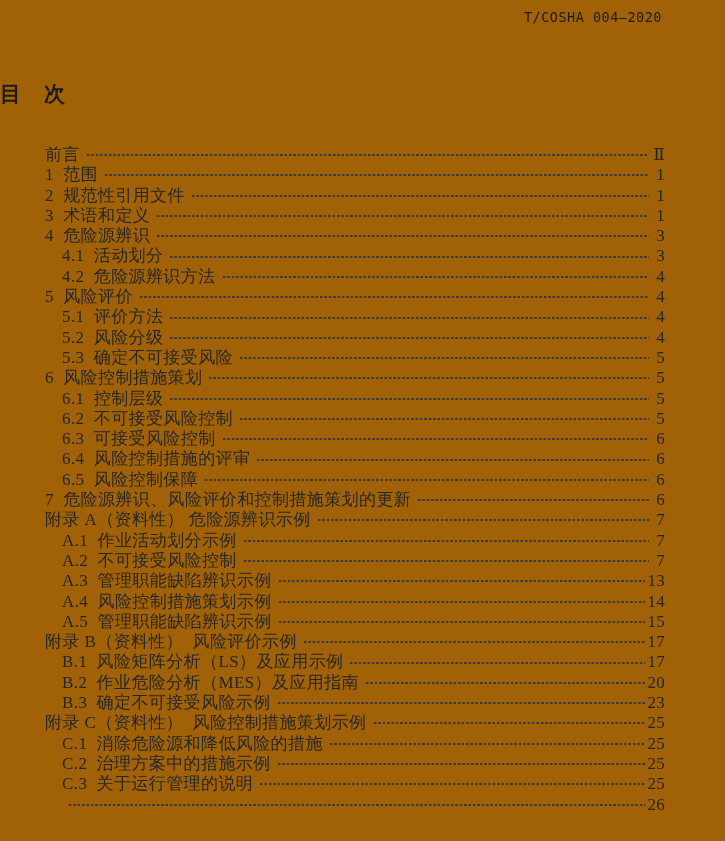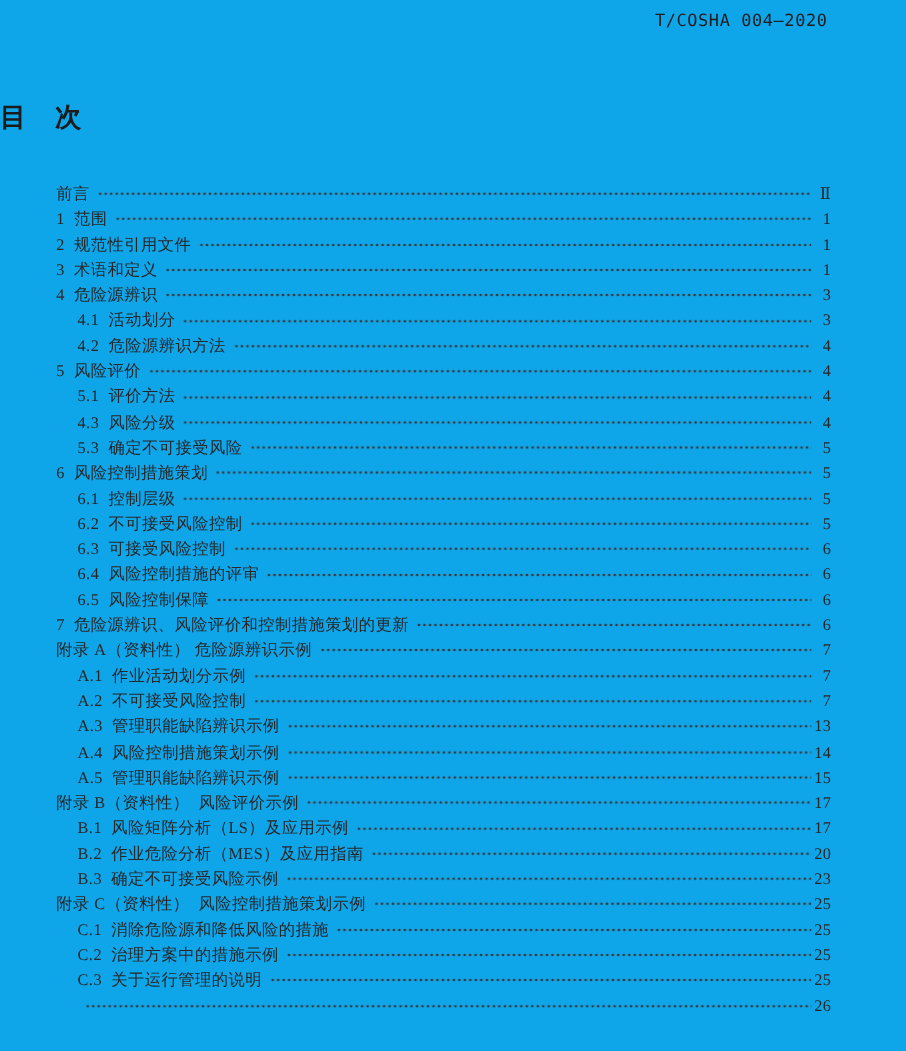--- a/index.html
+++ b/index.html
@@ -4,21 +4,21 @@
 <style>
   html, body {
     margin: 0;
     padding: 0;
     background: #ffffff;
   }
   .page {
     position: relative;
     width: 725px;
     height: 841px;
-    background: #0ea5e9;
+    background: #a16207;
     overflow: hidden;
     font-family: "Liberation Serif", "DejaVu Serif", serif;
     color: #262626;
   }
   .doc-header {
     position: absolute;
     top: 9px;
     right: 63px;
     font-family: "DejaVu Sans Mono", "Liberation Mono", monospace;
     font-size: 13.5px;
@@ -42,21 +42,21 @@
   .toc {
     position: absolute;
     top: 145px;
     left: 45px;
     width: 620px;
   }
   .toc-row {
     display: flex;
     align-items: flex-end;
     height: 20.3px;
-    font-size: 13px;
+    font-size: 17px;
     line-height: 20.3px;
     white-space: pre;
   }
   .toc-row.indent {
     padding-left: 17px;
   }
   .toc-label {
     flex: none;
     letter-spacing: 0.4px;
   }
@@ -88,21 +88,21 @@
   <div class="toc" id="toc">
       <div class="toc-row"><span class="toc-label">前言</span><span class="dot-leader"></span><span class="toc-page">Ⅱ</span></div>
       <div class="toc-row"><span class="toc-label">1  范围</span><span class="dot-leader"></span><span class="toc-page">1</span></div>
       <div class="toc-row"><span class="toc-label">2  规范性引用文件</span><span class="dot-leader"></span><span class="toc-page">1</span></div>
       <div class="toc-row"><span class="toc-label">3  术语和定义</span><span class="dot-leader"></span><span class="toc-page">1</span></div>
       <div class="toc-row"><span class="toc-label">4  危险源辨识</span><span class="dot-leader"></span><span class="toc-page">3</span></div>
       <div class="toc-row indent"><span class="toc-label">4.1  活动划分</span><span class="dot-leader"></span><span class="toc-page">3</span></div>
       <div class="toc-row indent"><span class="toc-label">4.2  危险源辨识方法</span><span class="dot-leader"></span><span class="toc-page">4</span></div>
       <div class="toc-row"><span class="toc-label">5  风险评价</span><span class="dot-leader"></span><span class="toc-page">4</span></div>
       <div class="toc-row indent"><span class="toc-label">5.1  评价方法</span><span class="dot-leader"></span><span class="toc-page">4</span></div>
-      <div class="toc-row indent"><span class="toc-label">4.3  风险分级</span><span class="dot-leader"></span><span class="toc-page">4</span></div>
+      <div class="toc-row indent"><span class="toc-label">5.2  风险分级</span><span class="dot-leader"></span><span class="toc-page">4</span></div>
       <div class="toc-row indent"><span class="toc-label">5.3  确定不可接受风险</span><span class="dot-leader"></span><span class="toc-page">5</span></div>
       <div class="toc-row"><span class="toc-label">6  风险控制措施策划</span><span class="dot-leader"></span><span class="toc-page">5</span></div>
       <div class="toc-row indent"><span class="toc-label">6.1  控制层级</span><span class="dot-leader"></span><span class="toc-page">5</span></div>
       <div class="toc-row indent"><span class="toc-label">6.2  不可接受风险控制</span><span class="dot-leader"></span><span class="toc-page">5</span></div>
       <div class="toc-row indent"><span class="toc-label">6.3  可接受风险控制</span><span class="dot-leader"></span><span class="toc-page">6</span></div>
       <div class="toc-row indent"><span class="toc-label">6.4  风险控制措施的评审</span><span class="dot-leader"></span><span class="toc-page">6</span></div>
       <div class="toc-row indent"><span class="toc-label">6.5  风险控制保障</span><span class="dot-leader"></span><span class="toc-page">6</span></div>
       <div class="toc-row"><span class="toc-label">7  危险源辨识、风险评价和控制措施策划的更新</span><span class="dot-leader"></span><span class="toc-page">6</span></div>
       <div class="toc-row"><span class="toc-label">附录 A（资料性） 危险源辨识示例</span><span class="dot-leader"></span><span class="toc-page">7</span></div>
       <div class="toc-row indent"><span class="toc-label">A.1  作业活动划分示例</span><span class="dot-leader"></span><span class="toc-page">7</span></div>

